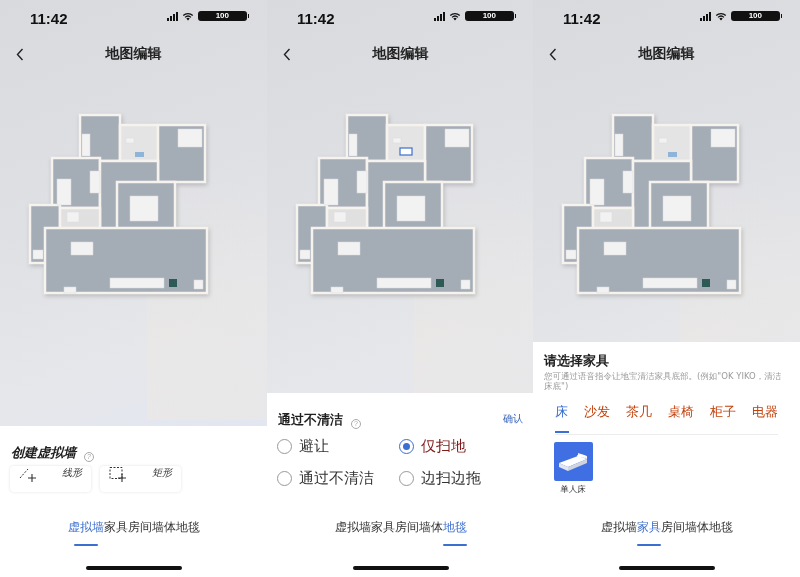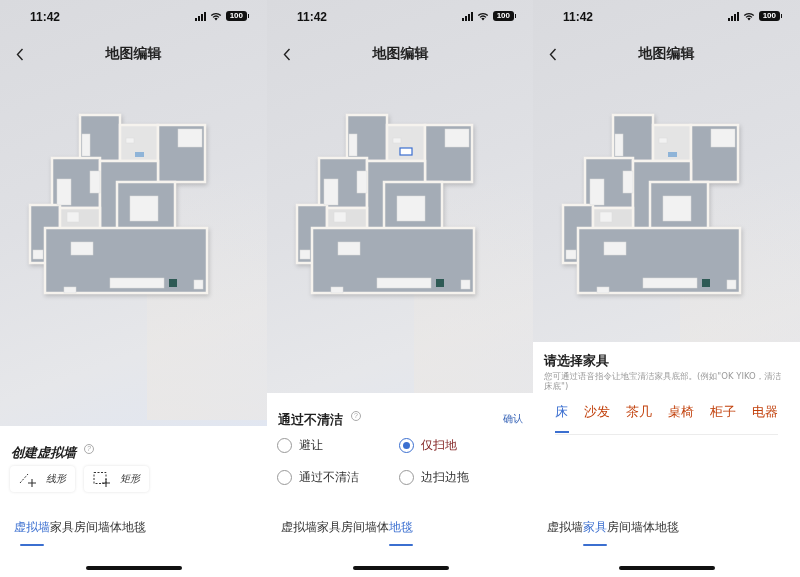--- a/index.html
+++ b/index.html
@@ -13,78 +13,78 @@
   .phone.p1 { left: 0; }
   .phone.p2 { left: 267px; }
   .phone.p3 { left: 533px; width: 267px; }
   .phone::after {
     content: ""; position: absolute; right: 0; top: 0; width: 120px; height: 420px;
     background: linear-gradient(200deg, rgba(235,232,228,0.0) 40%, rgba(236,232,228,0.7) 100%);
     pointer-events: none;
   }
 
   .status-bar { position: absolute; top: 0; left: 0; right: 0; height: 36px; z-index: 2; }
-  .status-time { position: absolute; left: 30px; top: 10px; font-size: 12px; font-weight: bold; color: #111; font-family: "Liberation Sans", sans-serif; }
+  .status-time { position: absolute; left: 30px; top: 10px; font-size: 15px; font-weight: bold; color: #111; font-family: "Liberation Sans", sans-serif; }
   .status-icons { position: absolute; right: 20px; top: 11px; display: flex; align-items: center; gap: 4px; }
   .signal-icon { display: flex; align-items: flex-end; gap: 1px; height: 9px; }
   .signal-icon span { width: 2px; background: #111; display: block; }
   .wifi-icon { width: 12px; height: 9px; position: relative; }
   .wifi-icon svg { display: block; }
-  .battery-icon { background: #111; color: #fff; font-size: 8px; font-weight: bold; border-radius: 3px; padding: 0 4px; height: 10px; line-height: 10px; font-family: "Liberation Sans", sans-serif; position: relative; }
+  .battery-icon { background: #111; color: #fff; font-size: 8px; font-weight: bold; border-radius: 3px; padding: 0 18px; height: 10px; line-height: 10px; font-family: "Liberation Sans", sans-serif; position: relative; }
   .battery-icon::after { content: ""; position: absolute; right: -2px; top: 3px; width: 1px; height: 4px; background: #111; }
 
   .nav-bar { position: absolute; top: 38px; left: 0; right: 0; height: 32px; z-index: 2; }
   .back-button { position: absolute; left: 10px; top: 4px; width: 20px; height: 24px; display: flex; align-items: center; justify-content: center; cursor: pointer; }
   .nav-title { position: absolute; left: 0; right: 0; top: 7px; text-align: center; font-size: 14px; font-weight: bold; color: #222; }
 
   
   .floorplan { position: absolute; left: 20px; top: 110px; width: 200px; height: 185px; z-index: 1; }
   .floorplan svg { display: block; filter: drop-shadow(1px 2px 2px rgba(0,0,0,0.18)); }
 
   
   .sheet { position: absolute; left: 0; right: 0; bottom: 0; background: #ffffff; z-index: 3; }
   .p1 .sheet { top: 426px; font-style: italic; }
   .p2 .sheet { top: 393px; }
   .p3 .sheet { top: 342px; }
 
-  .sheet-title-row { display: flex; align-items: flex-start; }
+  .sheet-title-row { display: flex; align-items: flex-end; }
   .sheet-title { font-size: 13px; font-weight: bold; color: #1f1f1f; }
   .help-icon { width: 10px; height: 10px; border: 1px solid #aaa; border-radius: 50%; font-size: 7px; color: #aaa; text-align: center; line-height: 8px; margin-left: 8px; font-family: "Liberation Sans", sans-serif; }
 
   
   .p1 .sheet-title-row { position: absolute; left: 11px; top: 18px; }
   .tool-buttons { position: absolute; left: 10px; top: 40px; display: flex; gap: 9px; }
-  .tool-button { height: 26px; padding: 0 9px 0 8px; border-radius: 4px; background: #fff; box-shadow: 0 0 3px rgba(0,0,0,0.12); display: flex; align-items: center; gap: 8px; cursor: pointer; }
+  .tool-button { height: 26px; padding: 0 9px 0 8px; border-radius: 4px; background: #fff; box-shadow: 0 0 3px rgba(0,0,0,0.12); display: flex; align-items: flex-start; gap: 24px; cursor: pointer; }
   .tool-label { font-size: 10px; color: #333; }
 
   
   .p2 .sheet-title-row { position: absolute; left: 11px; top: 18px; }
   .confirm-link { position: absolute; right: 11px; top: 19px; font-size: 10px; color: #3a66b8; cursor: pointer; }
   .radio-grid { position: absolute; left: 10px; top: 44px; width: 250px; }
   .radio-option { position: absolute; display: flex; align-items: center; gap: 7px; cursor: pointer; }
   .radio-circle { width: 15px; height: 15px; border-radius: 50%; border: 1px solid #999; background: #fff; position: relative; }
   .radio-circle.checked { border-color: #3b6fd0; }
   .radio-circle.checked::after { content: ""; position: absolute; left: 3px; top: 3px; width: 7px; height: 7px; border-radius: 50%; background: #3b6fd0; }
-  .radio-label { font-size: 12px; color: #333; }
+  .radio-label { font-size: 15px; color: #333; }
   .radio-label.checked { color: #7f1d1d; }
 
   
   .p3 .sheet-title-row { position: absolute; left: 11px; top: 10px; }
   .sheet-hint { position: absolute; left: 11px; right: 16px; top: 29px; font-size: 8.5px; color: #9a9a9a; line-height: 10px; }
   .category-tabs { position: absolute; left: 22px; right: 22px; top: 61px; height: 32px; border-bottom: 1px solid #ececec; display: flex; justify-content: space-between; }
   .category-tab { font-size: 13px; color: #c2410c; position: relative; cursor: pointer; height: 30px; }
   .category-tab.active { color: #3b6fd0; }
   .category-tab.active::after { content: ""; position: absolute; left: 0; right: 0; bottom: 0; height: 2px; background: #3b6fd0; margin: 0 auto; width: 14px; }
   .furniture-list { position: absolute; left: 20px; top: 100px; display: flex; gap: 20px; }
   .furniture-item { display: flex; flex-direction: column; align-items: center; width: 40px; cursor: pointer; }
   .furniture-thumb { width: 39px; height: 39px; background: #3f6fe2; border-radius: 2px; display: flex; align-items: center; justify-content: center; }
   .furniture-label { font-size: 8.5px; color: #333; margin-top: 3px; white-space: nowrap; }
 
   
-  .tab-bar { position: absolute; left: 0; right: 0; top: 519px; height: 30px; display: flex; justify-content: flex-start; padding: 0 13px 0 14px; z-index: 4; }
+  .tab-bar { position: absolute; left: 0; right: 0; top: 519px; height: 30px; display: flex; justify-content: center; padding: 0 13px 0 14px; z-index: 4; }
   .tab-item { font-size: 12px; color: #333; position: relative; height: 26px; cursor: pointer; }
   .tab-item.active { color: #3b6fd0; }
   .tab-item.active::after { content: ""; position: absolute; left: 50%; transform: translateX(-50%); bottom: -1px; width: 24px; height: 2px; background: #3b6fd0; border-radius: 1px; }
   .home-indicator { position: absolute; left: 86px; width: 96px; top: 566px; height: 4px; background: #111; border-radius: 2px; z-index: 4; }
 </style>
 </head>
 <body>
 
 <div class="phone p1">
   <div class="status-bar">
@@ -339,20 +339,32 @@
     <div class="sheet-hint">您可通过语音指令让地宝清洁家具底部。(例如"OK YIKO，清洁床底")</div>
     <div class="category-tabs">
       <span class="category-tab active">床</span>
       <span class="category-tab">沙发</span>
       <span class="category-tab">茶几</span>
       <span class="category-tab">桌椅</span>
       <span class="category-tab">柜子</span>
       <span class="category-tab">电器</span>
     </div>
     <div class="furniture-list">
+      <div class="furniture-item">
+        <div class="furniture-thumb">
+          <svg width="34" height="24" viewBox="0 0 34 24">
+              <path d="M3 13 L22 6 L31 9 L12 17 Z" fill="#ffffff"></path>
+              <path d="M3 13 L12 17 L12 21 L3 17 Z" fill="#e3e6ee"></path>
+              <path d="M12 17 L31 9 L31 13 L12 21 Z" fill="#cfd4df"></path>
+              <path d="M22 3 L31 6 L31 9 L22 6 Z" fill="#f4f4f4"></path>
+              <ellipse cx="25" cy="6" rx="4" ry="1.5" fill="#ffffff"></ellipse>
+            </svg>
+        </div>
+        <span class="furniture-label">单人床</span>
+      </div>
     </div>
   </div>
 
   <div class="tab-bar">
     <span class="tab-item">虚拟墙</span>
     <span class="tab-item active">家具</span>
     <span class="tab-item">房间</span>
     <span class="tab-item">墙体</span>
     <span class="tab-item">地毯</span>
   </div>

